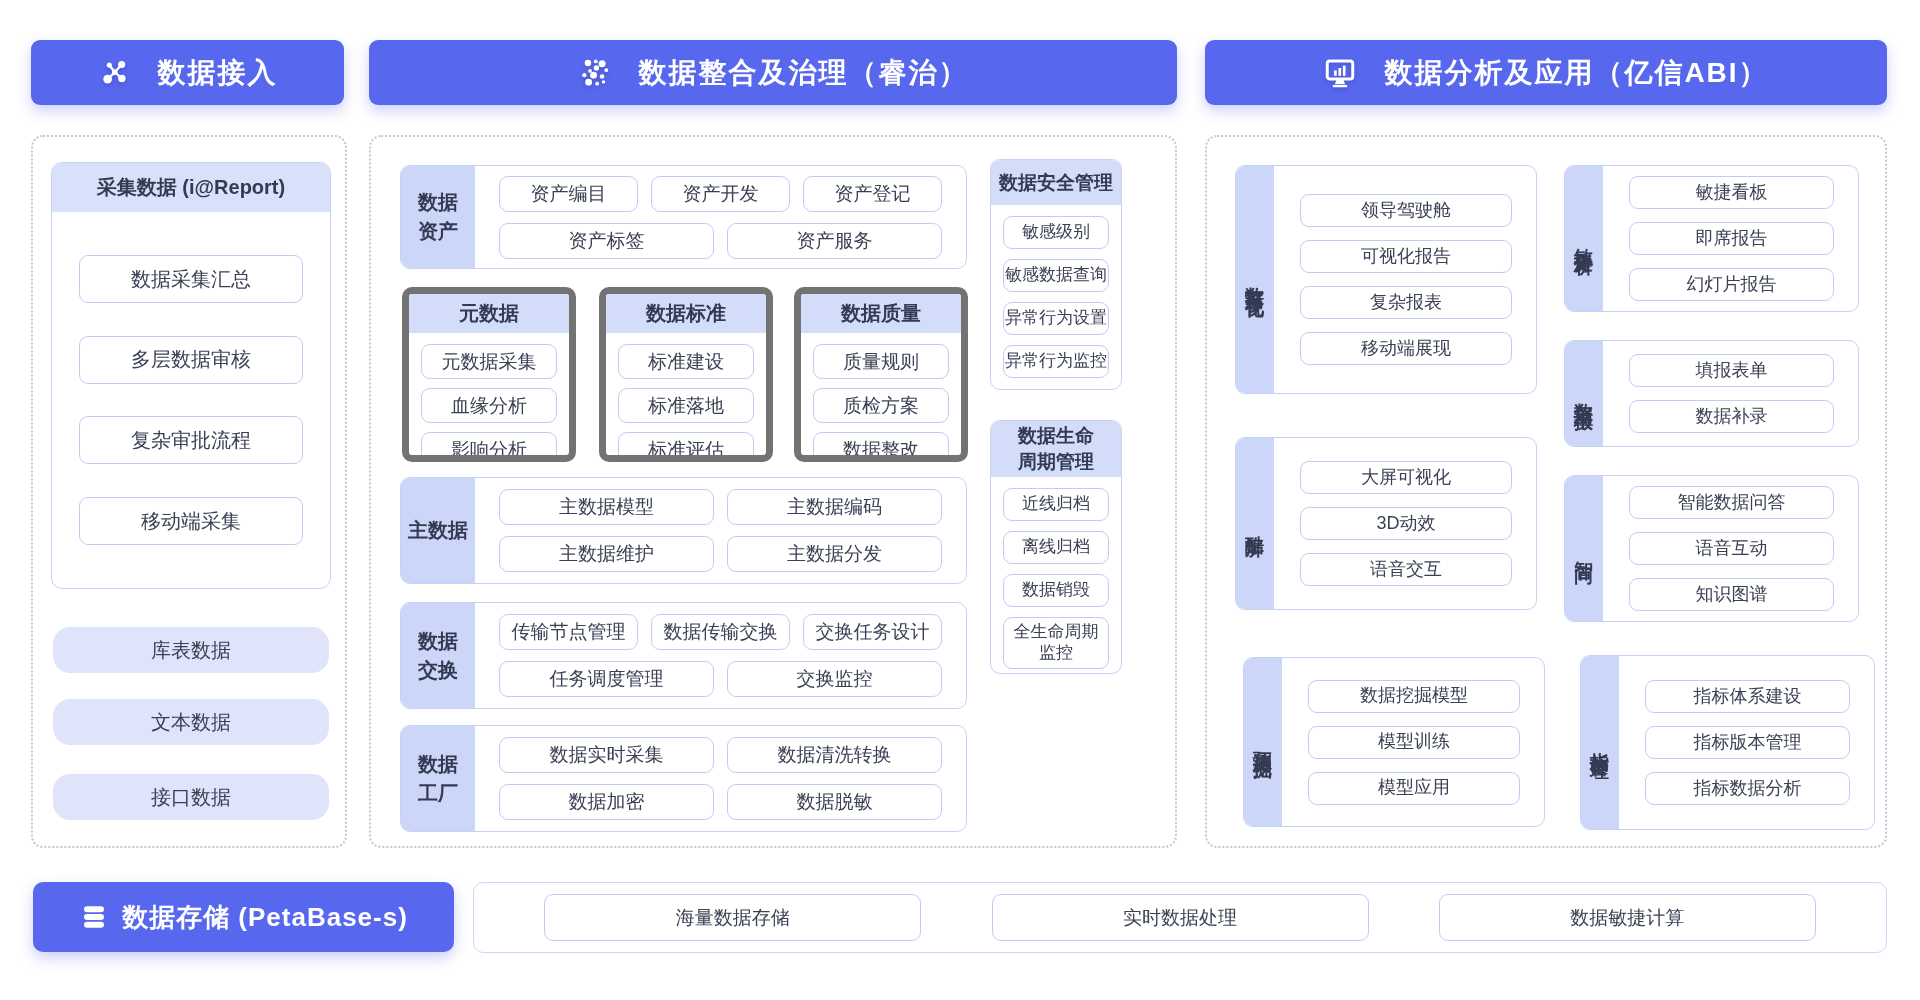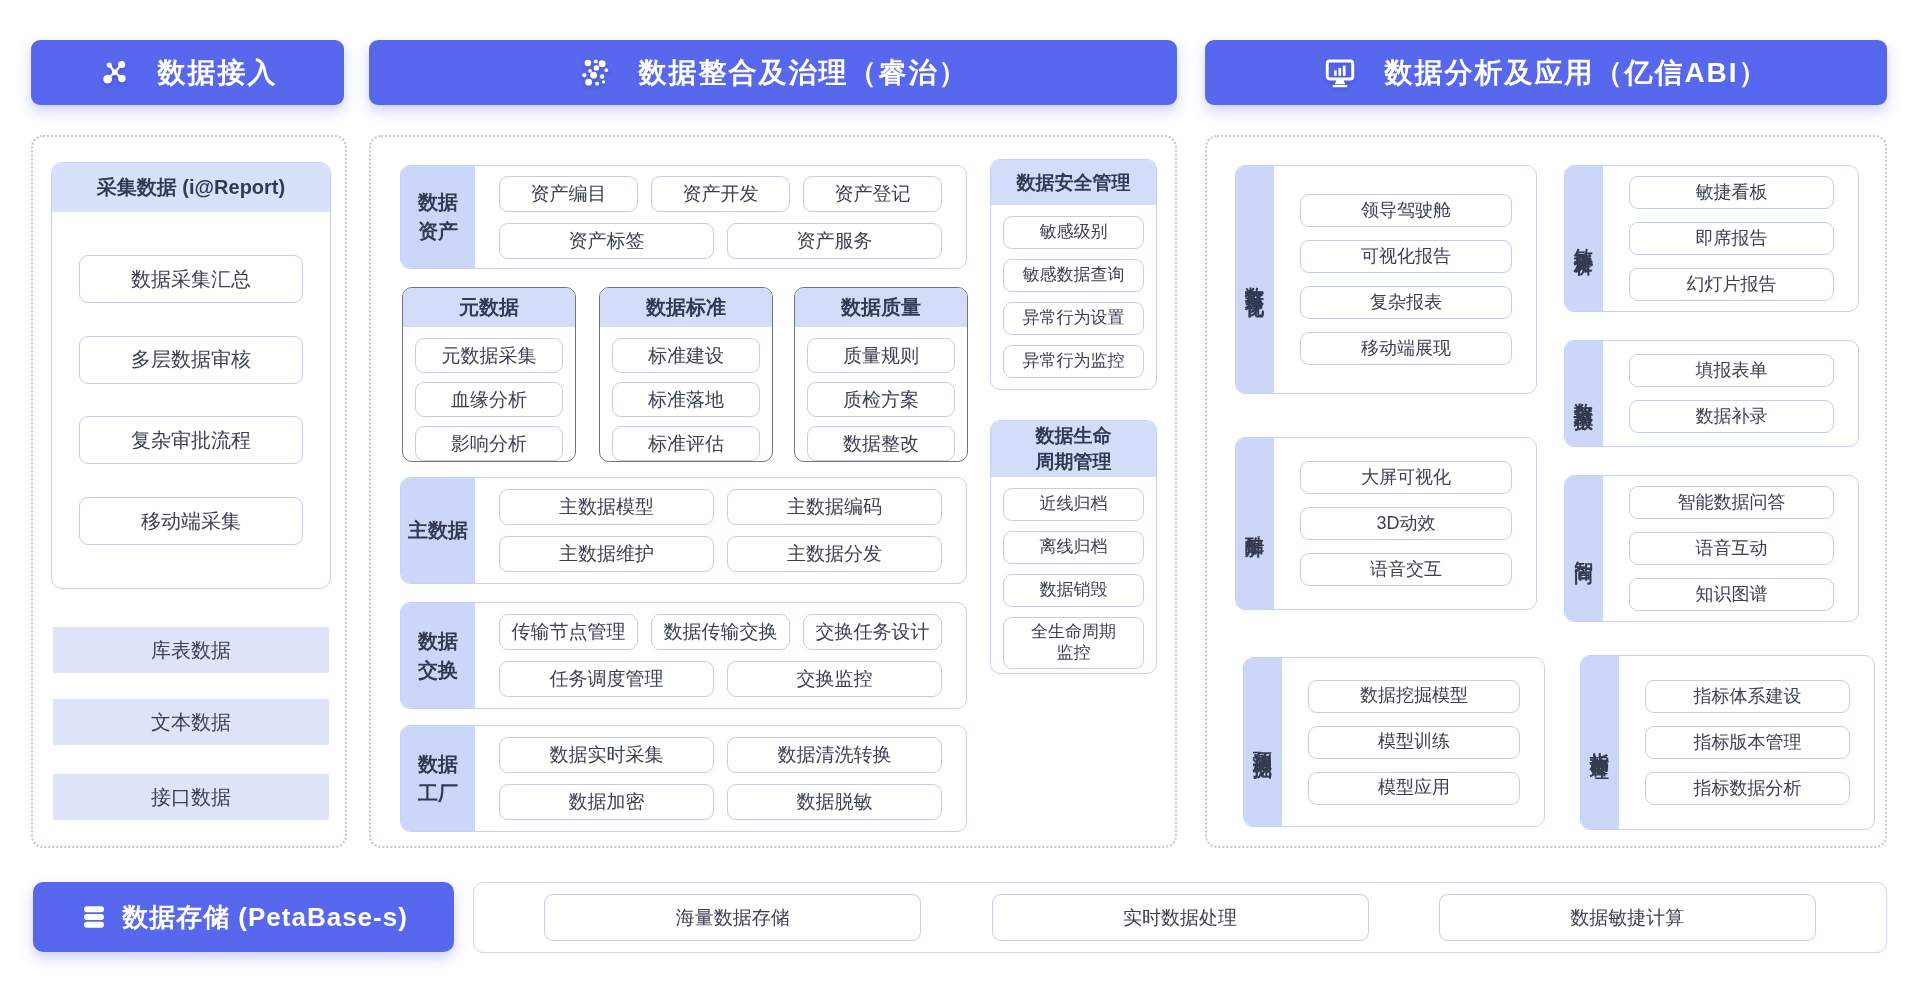--- a/index.html
+++ b/index.html
@@ -22,42 +22,42 @@
     font-size:19px; color:#3b4154; text-align:center; white-space:pre-line; line-height:1.22; cursor:pointer; }
 
   
   .collect-card { position:absolute; left:18px; top:25px; width:280px; height:427px;
     background:#fff; border:1px solid #c7d1f4; border-radius:11px; overflow:hidden;
     display:flex; flex-direction:column; }
   .collect-head { height:49px; flex:none; background:#d9e0fa; display:flex; align-items:center; justify-content:center;
     font-size:20px; font-weight:600; color:#333a52; border-bottom:1px solid #dfe5fb; }
   .collect-body { flex:1; display:flex; flex-direction:column; justify-content:space-evenly; padding:10px 27px; }
   .collect-body .chip { height:48px; font-size:20px; }
-  .fillbox { position:absolute; left:20px; width:276px; height:46px; background:#dfe4fb; border-radius:1px;
+  .fillbox { position:absolute; left:20px; width:276px; height:46px; background:#dfe4fb; border-radius:17px;
     display:flex; align-items:center; justify-content:center; font-size:20px; color:#3b4154; cursor:pointer; }
 
   
   .mrow { position:absolute; left:29px; width:567px; background:#fff; border:1px solid #c7d1f4;
     border-radius:10px; display:flex; overflow:hidden; }
   .vband { background:#cbd6f8; flex:none; display:flex; align-items:center; justify-content:center;
     font-size:20px; font-weight:600; color:#333a52; text-align:center; }
   .vband .vband-text { white-space:pre-line; line-height:1.45; }
   .mrow .vband { width:74px; }
   .mcontent { flex:1; display:flex; flex-direction:column; justify-content:center; gap:11px; padding:0 24px; }
   .irow { display:flex; gap:13px; }
   .irow .chip { flex:1; height:36px; }
 
   .tcard { position:absolute; top:150px; width:174px; height:175px; background:#fff;
-    border:1px solid #737373; border-radius:10px; overflow:hidden; }
+    border:7px solid #737373; border-radius:10px; overflow:hidden; }
   .thead { height:39px; background:#d3dcf9; display:flex; align-items:center; justify-content:center;
     font-size:20px; font-weight:600; color:#333a52; }
   .tbody { display:flex; flex-direction:column; gap:9px; padding:11px 12px; }
   .tbody .chip { height:35px; }
 
-  .scard { position:absolute; left:619px; width:167px; background:#fff; border:1px solid #c7d1f4;
+  .scard { position:absolute; left:619px; width:132px; background:#fff; border:1px solid #c7d1f4;
     border-radius:10px; overflow:hidden; }
   .shead { background:#d3dcf9; display:flex; align-items:center; justify-content:center;
     font-size:19px; font-weight:600; color:#333a52; text-align:center; white-space:pre-line; line-height:1.35; }
   .sbody { display:flex; flex-direction:column; gap:10px; padding:11px 12px; }
   .sbody .chip { height:33px; font-size:17px; }
   .sbody .chip.tall { height:52px; }
 
   
   .rg { position:absolute; background:#fff; border:1px solid #c7d1f4; border-radius:10px;
     display:flex; overflow:hidden; }

